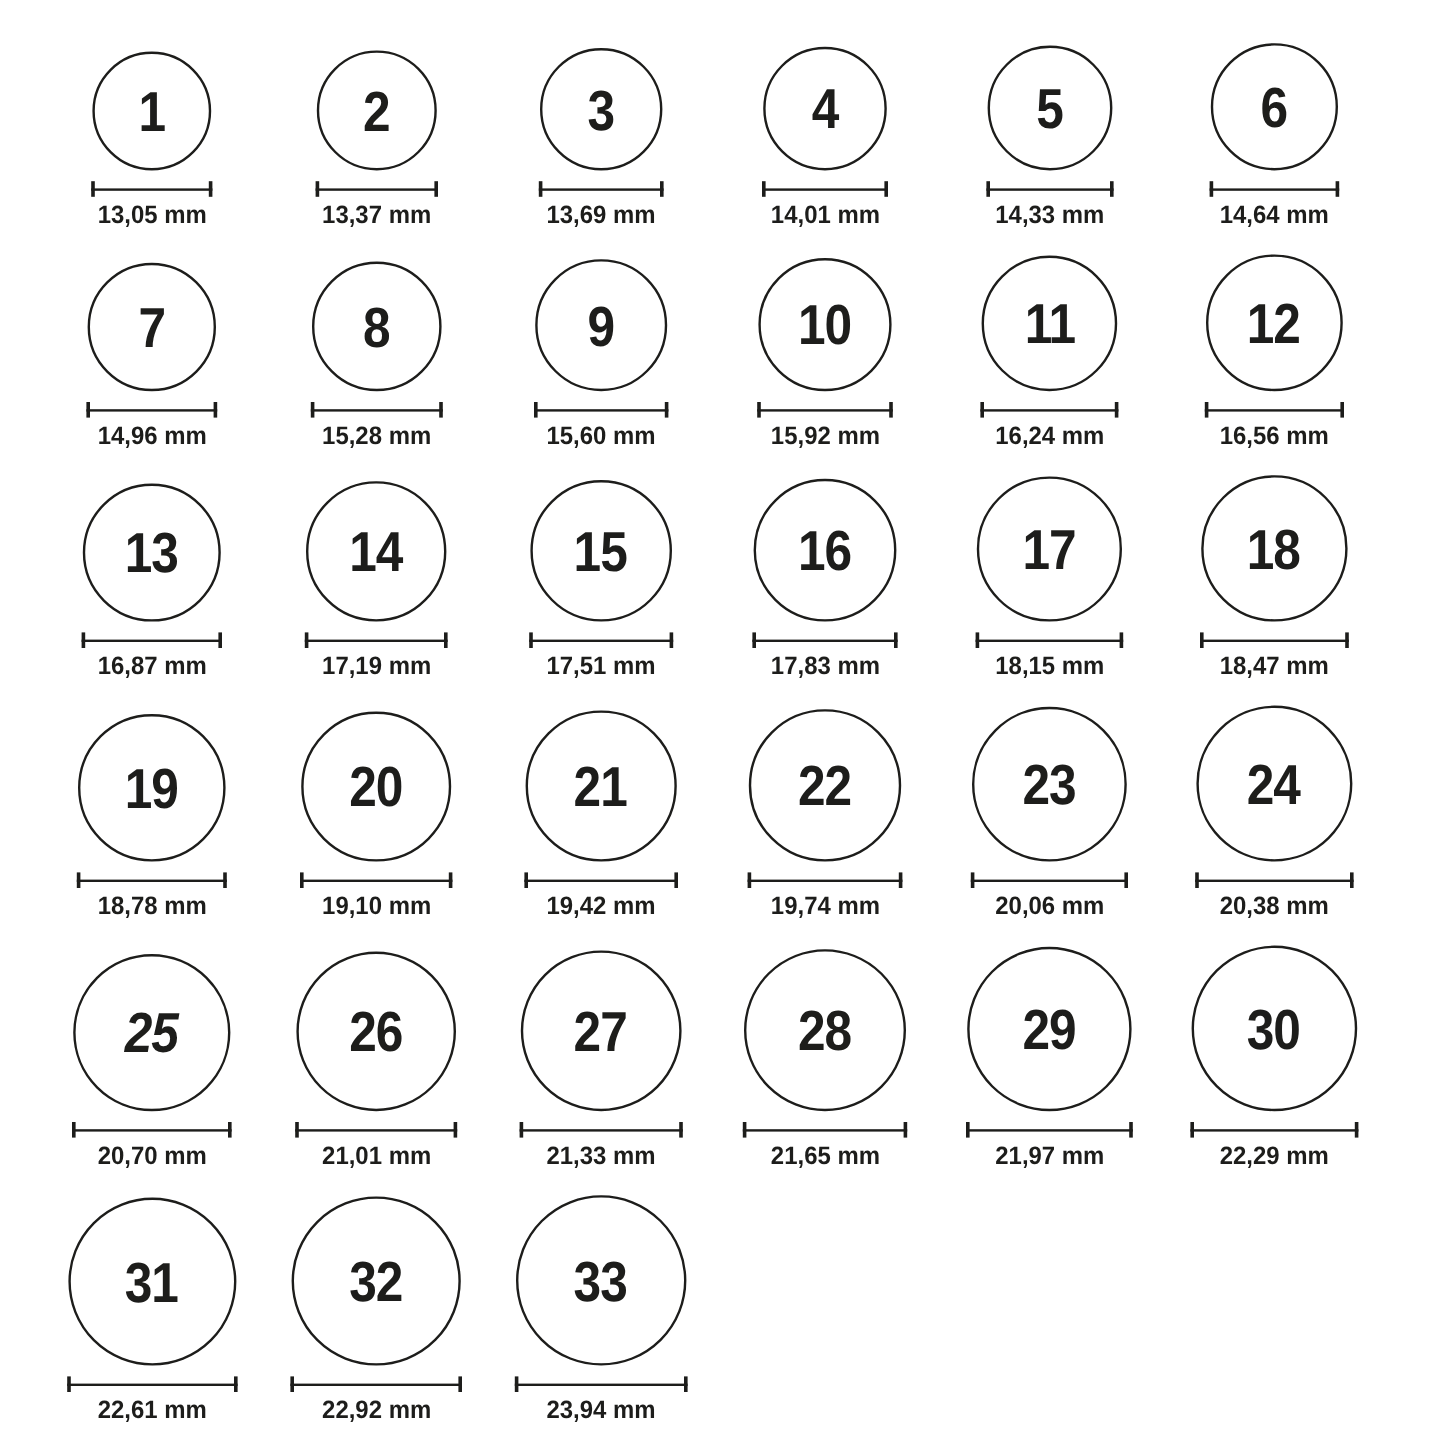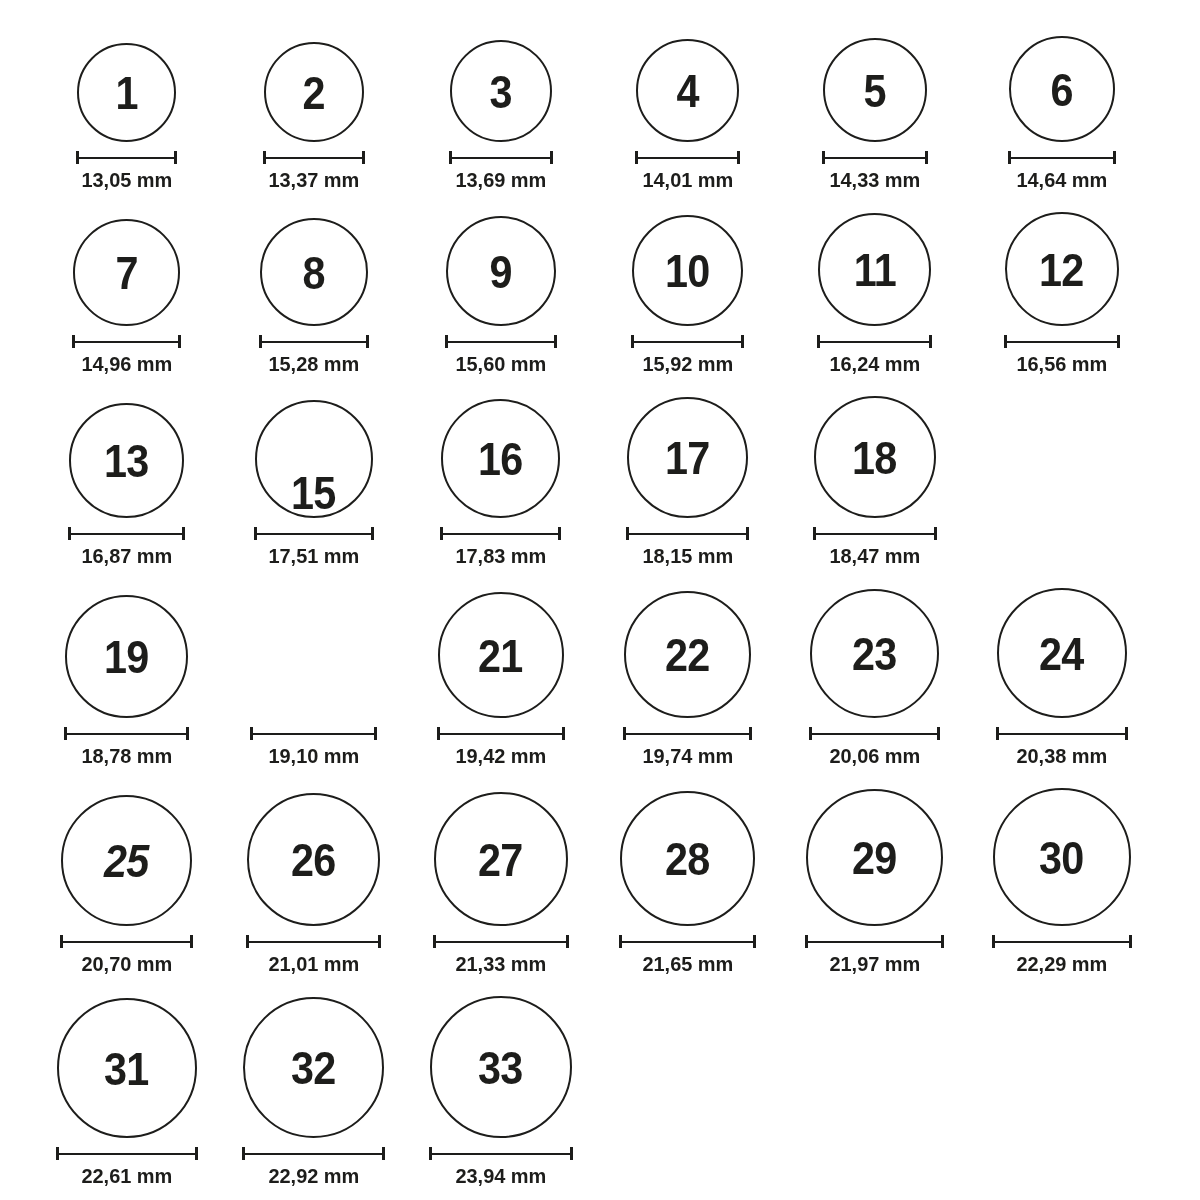--- a/index.html
+++ b/index.html
@@ -227,21 +227,32 @@
           <span class="num">13</span>
         </div>
         <div class="bar" style="width: 117px;">
           <span class="line"></span>
           <span class="tick left"></span>
           <span class="tick right"></span>
         </div>
         <div class="label">16,87 mm</div>
       </div>
       <div class="cell">
-        <div class="circle" style="width: 118px; height: 118px; align-items: flex-end;">
+        <div class="circle" style="width: 117px; height: 117px;">
+          <span class="num">14</span>
+        </div>
+        <div class="bar" style="width: 119px;">
+          <span class="line"></span>
+          <span class="tick left"></span>
+          <span class="tick right"></span>
+        </div>
+        <div class="label">17,19 mm</div>
+      </div>
+      <div class="cell">
+        <div class="circle" style="width: 118px; height: 118px;">
           <span class="num">15</span>
         </div>
         <div class="bar" style="width: 120px;">
           <span class="line"></span>
           <span class="tick left"></span>
           <span class="tick right"></span>
         </div>
         <div class="label">17,51 mm</div>
       </div>
       <div class="cell">
@@ -284,20 +295,23 @@
           <span class="num">19</span>
         </div>
         <div class="bar" style="width: 125px;">
           <span class="line"></span>
           <span class="tick left"></span>
           <span class="tick right"></span>
         </div>
         <div class="label">18,78 mm</div>
       </div>
       <div class="cell">
+        <div class="circle" style="width: 125px; height: 125px;">
+          <span class="num">20</span>
+        </div>
         <div class="bar" style="width: 127px;">
           <span class="line"></span>
           <span class="tick left"></span>
           <span class="tick right"></span>
         </div>
         <div class="label">19,10 mm</div>
       </div>
       <div class="cell">
         <div class="circle" style="width: 126px; height: 126px;">
           <span class="num">21</span>

